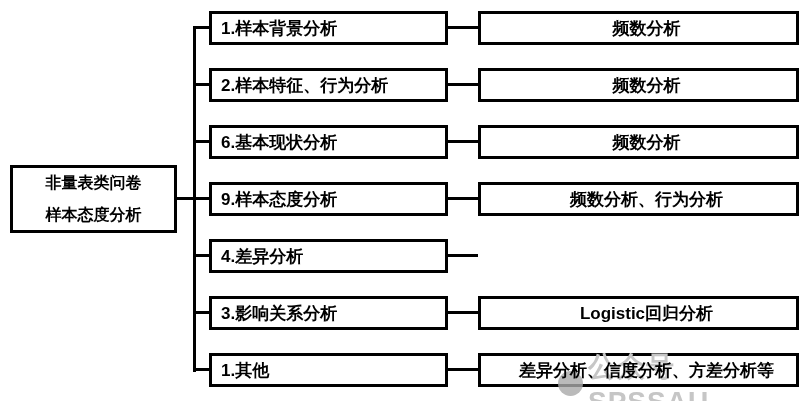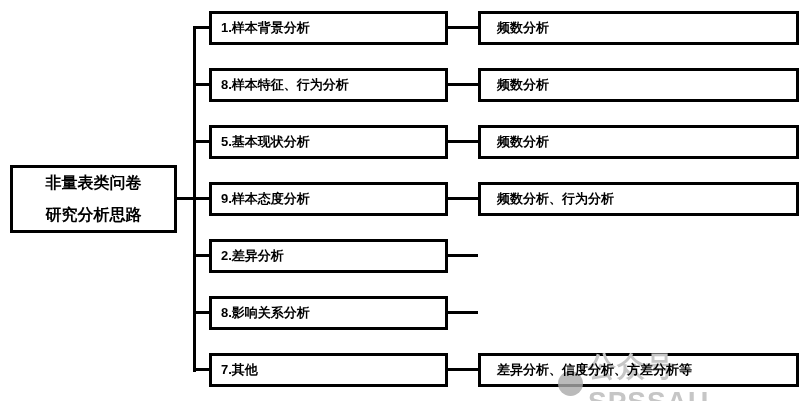--- a/index.html
+++ b/index.html
@@ -15,21 +15,21 @@
     background: #ffffff;
     overflow: hidden;
   }
   .box {
     position: absolute;
     box-sizing: border-box;
     border: 3px solid #000000;
     background: #ffffff;
     color: #000000;
     font-weight: bold;
-    font-size: 13px;
+    font-size: 17px;
   }
   .box span {
     position: relative;
     z-index: 4;
     white-space: nowrap;
   }
   .root-box {
     left: 10px;
     top: 165px;
     width: 167px;
@@ -60,20 +60,21 @@
     padding-left: 9px;
   }
   .method-box {
     left: 478px;
     top: 0;
     width: 321px;
     height: 34px;
     display: flex;
     align-items: center;
     padding-left: 16px;
+    justify-content: center;
   }
   .hline {
     position: absolute;
     height: 3px;
     background: #000000;
   }
   .stub {
     left: 193px;
     top: 15px;
     width: 16px;
@@ -119,53 +120,53 @@
     flex: 0 0 auto;
   }
 </style>
 </head>
 <body>
 
 <div class="canvas">
 
   <div class="box root-box">
     <span>非量表类问卷</span>
-    <span>研究分析思路</span>
+    <span>样本态度分析</span>
   </div>
 
   <div class="hline root-link"></div>
 
   <div class="spine"></div>
 
   <div class="row" style="--cy:28px">
     <div class="hline stub"></div>
     <div class="box step-box">
       <span>1.样本背景分析</span>
     </div>
     <div class="hline link"></div>
     <div class="box method-box">
       <span>频数分析</span>
     </div>
   </div>
 
   <div class="row" style="--cy:85px">
     <div class="hline stub"></div>
     <div class="box step-box">
-      <span>8.样本特征、行为分析</span>
+      <span>2.样本特征、行为分析</span>
     </div>
     <div class="hline link"></div>
     <div class="box method-box">
       <span>频数分析</span>
     </div>
   </div>
 
   <div class="row" style="--cy:142px">
     <div class="hline stub"></div>
     <div class="box step-box">
-      <span>5.基本现状分析</span>
+      <span>6.基本现状分析</span>
     </div>
     <div class="hline link"></div>
     <div class="box method-box">
       <span>频数分析</span>
     </div>
   </div>
 
   <div class="row" style="--cy:199px">
     <div class="hline stub"></div>
     <div class="box step-box">
@@ -173,37 +174,40 @@
     </div>
     <div class="hline link"></div>
     <div class="box method-box">
       <span>频数分析、行为分析</span>
     </div>
   </div>
 
   <div class="row" style="--cy:256px">
     <div class="hline stub"></div>
     <div class="box step-box">
-      <span>2.差异分析</span>
+      <span>4.差异分析</span>
     </div>
     <div class="hline link"></div>
   </div>
 
   <div class="row" style="--cy:313px">
     <div class="hline stub"></div>
     <div class="box step-box">
-      <span>8.影响关系分析</span>
-    </div>
-    <div class="hline link"></div>
+      <span>3.影响关系分析</span>
+    </div>
+    <div class="hline link"></div>
+    <div class="box method-box">
+      <span>Logistic回归分析</span>
+    </div>
   </div>
 
   <div class="row" style="--cy:370px">
     <div class="hline stub"></div>
     <div class="box step-box">
-      <span>7.其他</span>
+      <span>1.其他</span>
     </div>
     <div class="hline link"></div>
     <div class="box method-box">
       <span>差异分析、信度分析、方差分析等</span>
     </div>
   </div>
 
   <div class="watermark">
     <div class="wm-circle"></div>
     <span>公众号 SPSSAU</span>

